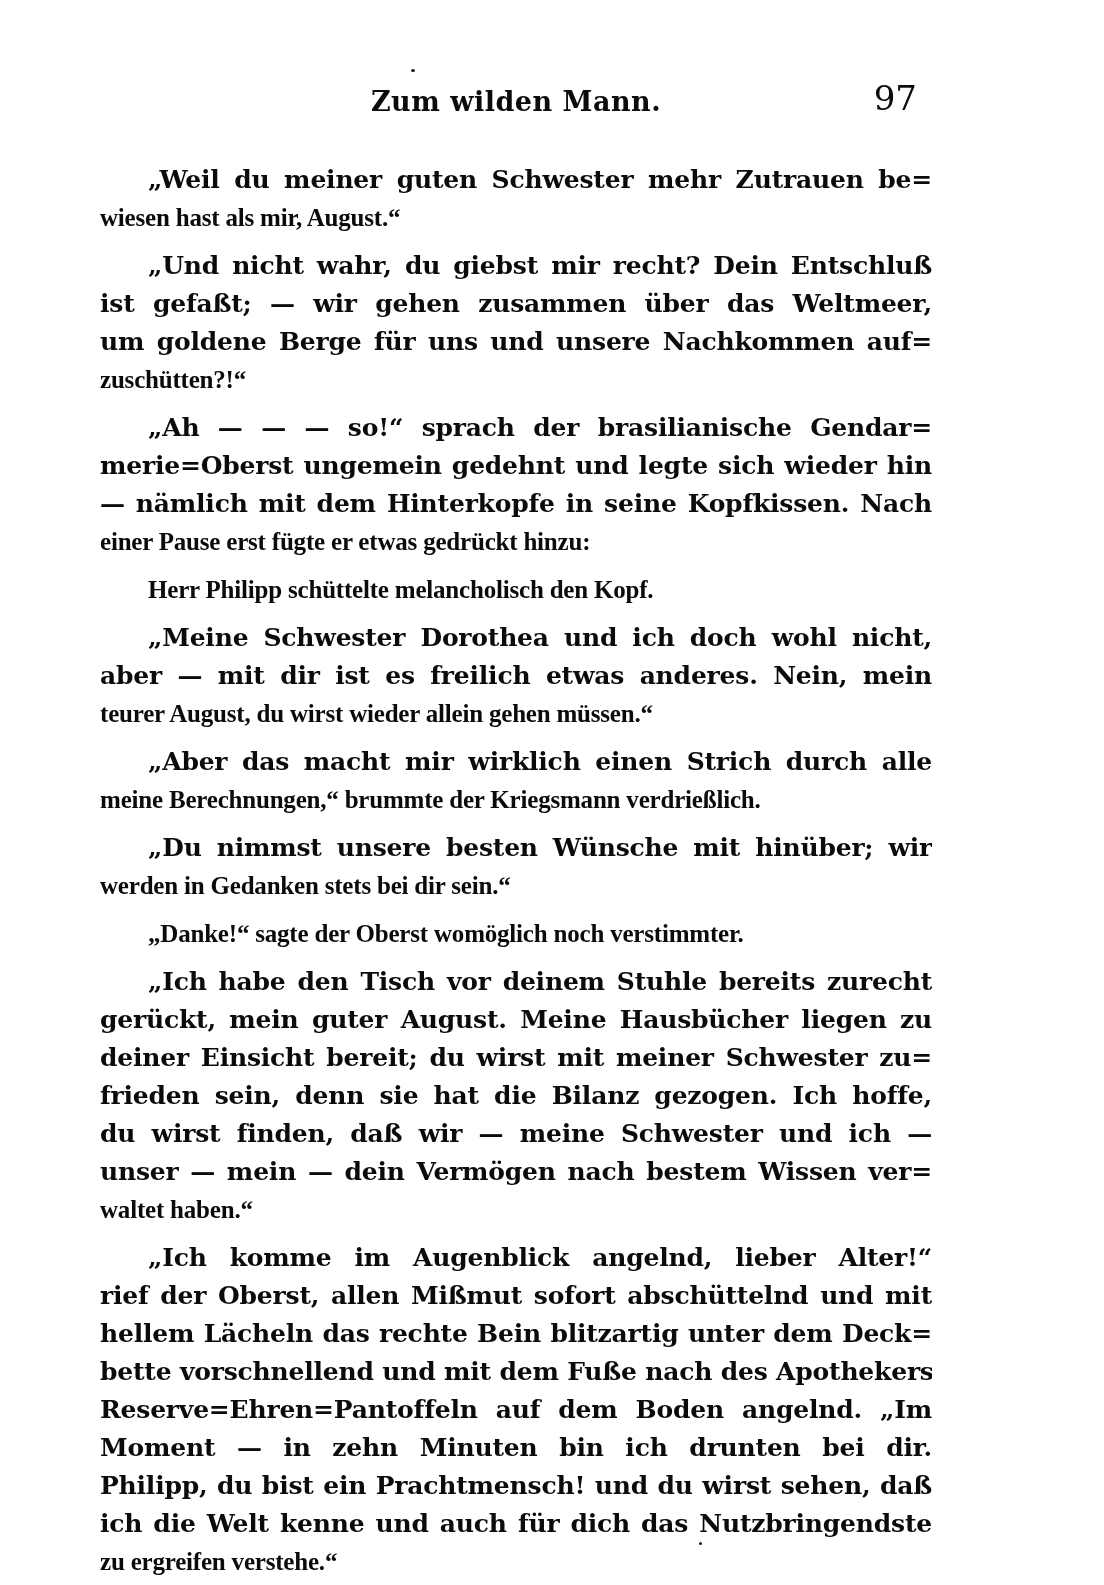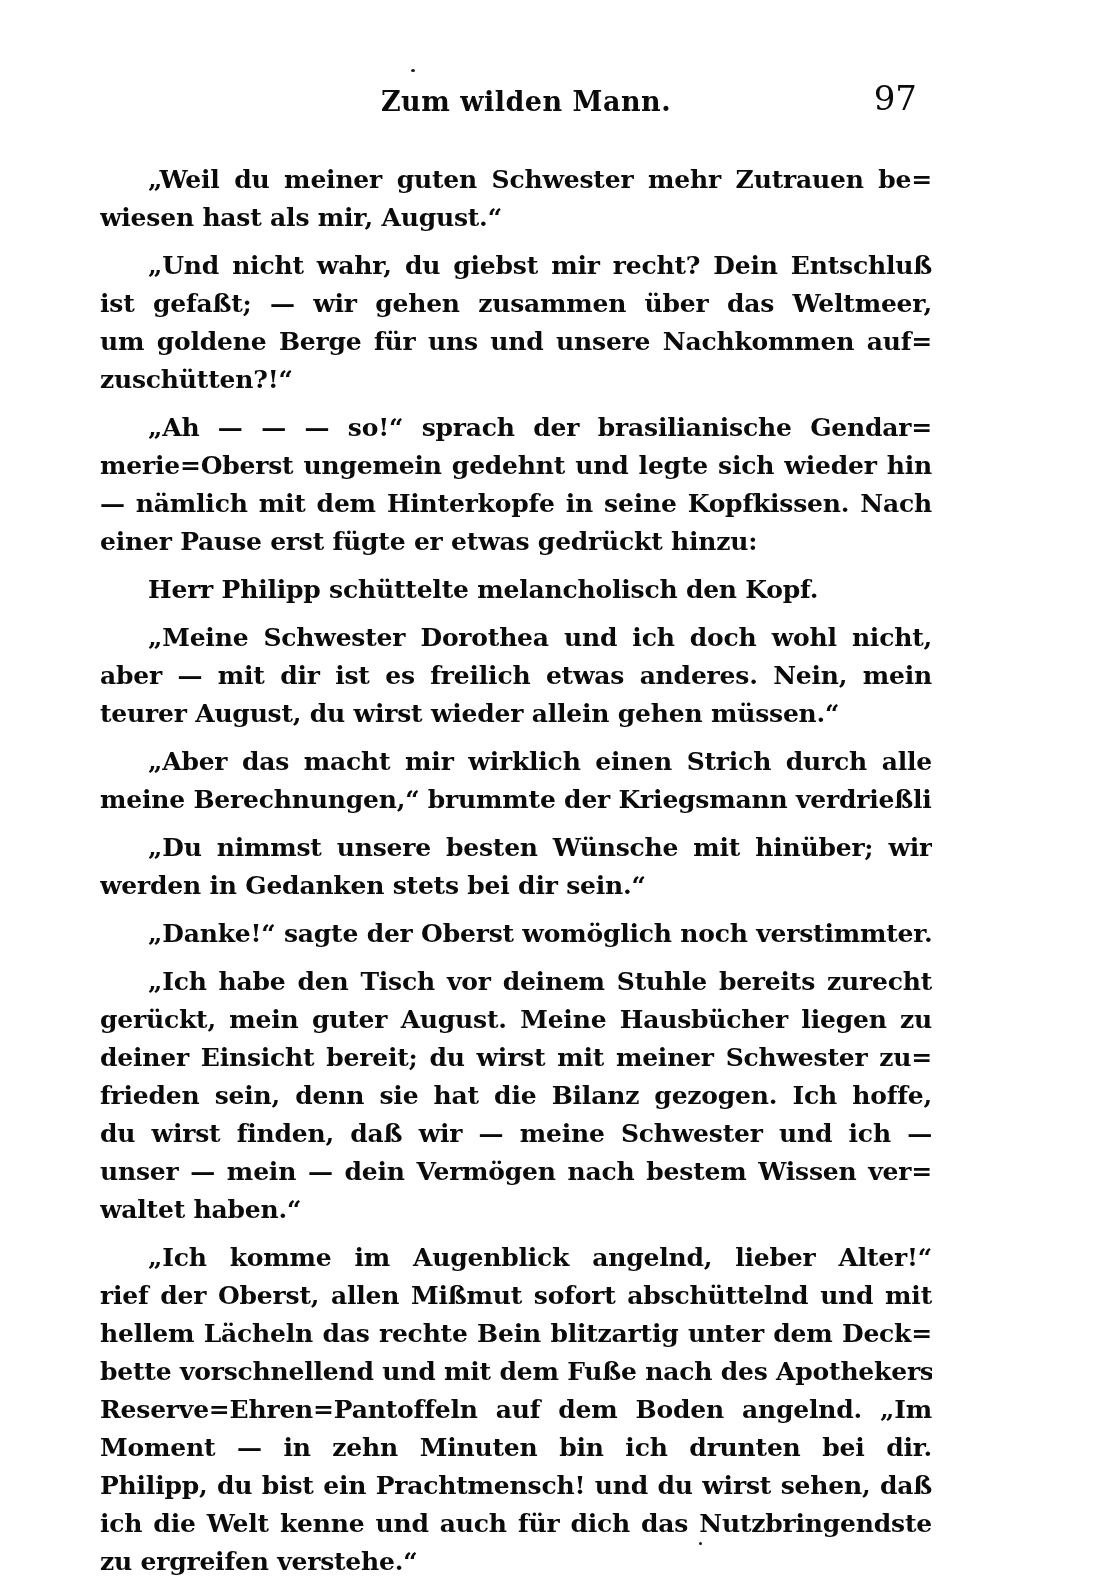--- a/index.html
+++ b/index.html
@@ -13,21 +13,21 @@
     height: 1585px;
     background: #ffffff;
     color: #0b0b0b;
     font-family: "DejaVu Serif", "Liberation Serif", serif;
     overflow: hidden;
   }
   
   .running-title {
     position: absolute;
     top: 86px;
-    left: 100px;
+    left: 90px;
     width: 852px;
     text-align: center;
     font-size: 27px;
     font-weight: bold;
     letter-spacing: 0.5px;
   }
   .page-number {
     position: absolute;
     top: 78px;
     right: 187px;
@@ -52,20 +52,21 @@
     line-height: 38px;
     height: 38px;
     white-space: nowrap;          
     text-align: justify;
     text-align-last: justify;
     letter-spacing: -0.2px;
     overflow: hidden;
   }
   .line.last {
     text-align-last: left;
+    font-family: Liberation Serif, serif;
   }
   .line.first {
     padding-left: 48px;
   }
   
   .artifact {
     position: absolute;
     background: #1a1a1a;
     border-radius: 50%;
   }

